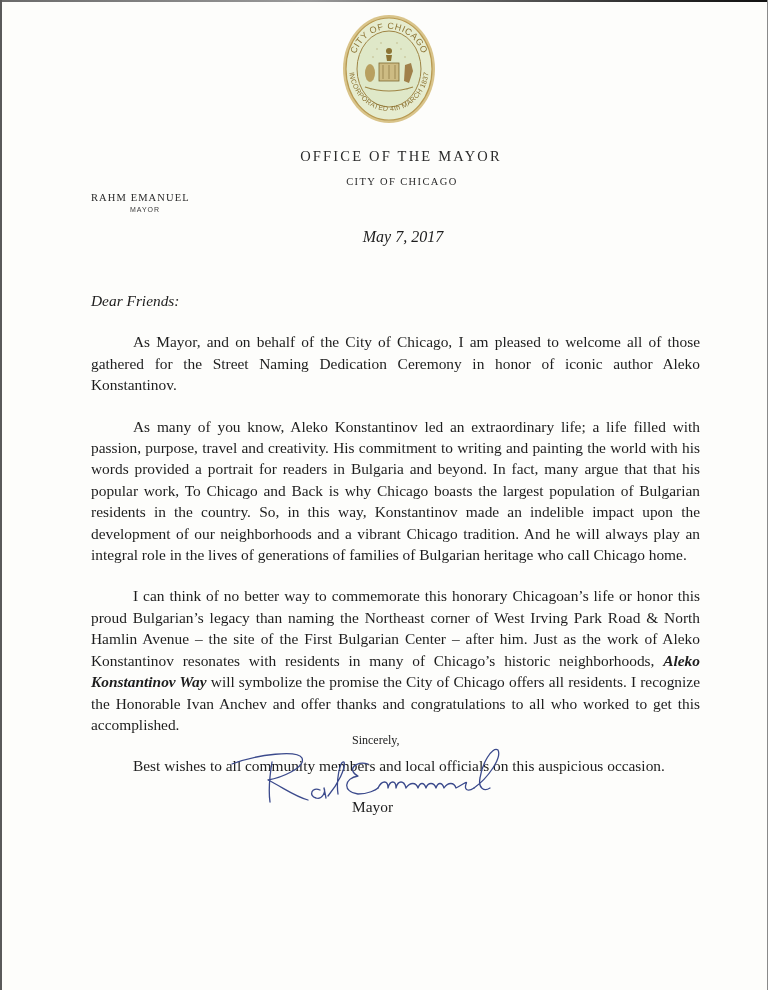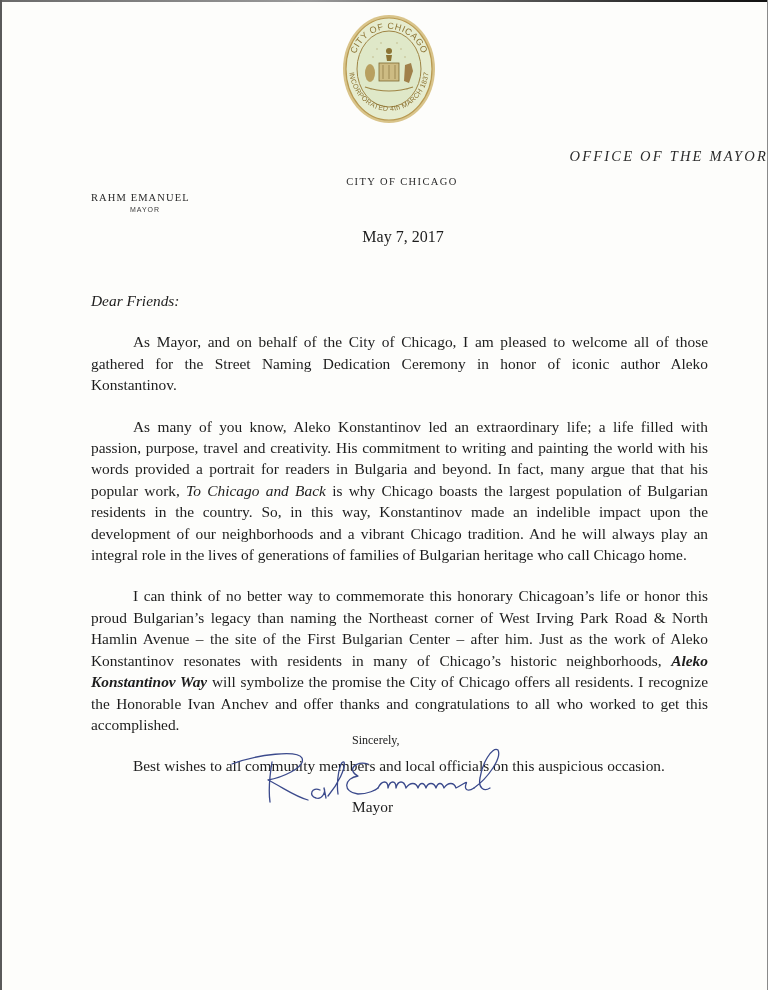--- a/index.html
+++ b/index.html
@@ -30,27 +30,26 @@
     .seal {
       position: absolute;
       left: 341px; top: 13px;
       width: 96px; height: 112px;
     }
     .seal svg { width: 100%; height: 100%; display: block; }
 
     .office-title {
       position: absolute;
       left: 0; width: 768px; top: 148px;
-      text-align: right;
+      text-align: center;
       font-size: 14.5px;
       letter-spacing: 2.2px;
       color: #2a2a2a;
       padding-left: 34px;
       box-sizing: border-box;
-      font-style: italic;
     }
     .city-title {
       position: absolute;
       left: 0; width: 768px; top: 176px;
       text-align: center;
       font-size: 10.5px;
       letter-spacing: 1.4px;
       color: #2a2a2a;
       padding-left: 36px;
       box-sizing: border-box;
@@ -71,36 +70,37 @@
       letter-spacing: 1px;
       color: #3a3a3a;
     }
     .date {
       position: absolute;
       left: 0; width: 768px; top: 228px;
       text-align: center;
       font-size: 16px;
       padding-left: 38px;
       box-sizing: border-box;
+      font-style: italic;
     }
     .letter-body {
       position: absolute;
       left: 91px; top: 290px;
       width: 617px;
       font-size: 15.4px;
       line-height: 21.4px;
     }
     .salutation { margin: 0 0 20px 0; font-style: italic; }
     .para {
-      margin: 0 0 20px 0;
+      margin: 0 8px 20px 0;
       text-align: justify;
       text-indent: 42px;
     }
     .para.closing { text-align: left; margin-top: 2px; }
-    .em-italic { font-style: italic; }
+    .em-italic { }
     .em-bold-italic { font-style: italic; font-weight: bold; }
 
     .sincerely {
       position: absolute;
       left: 352px; top: 733px;
       font-size: 12px;
     }
     .signature {
       position: absolute;
       left: 228px; top: 744px;

